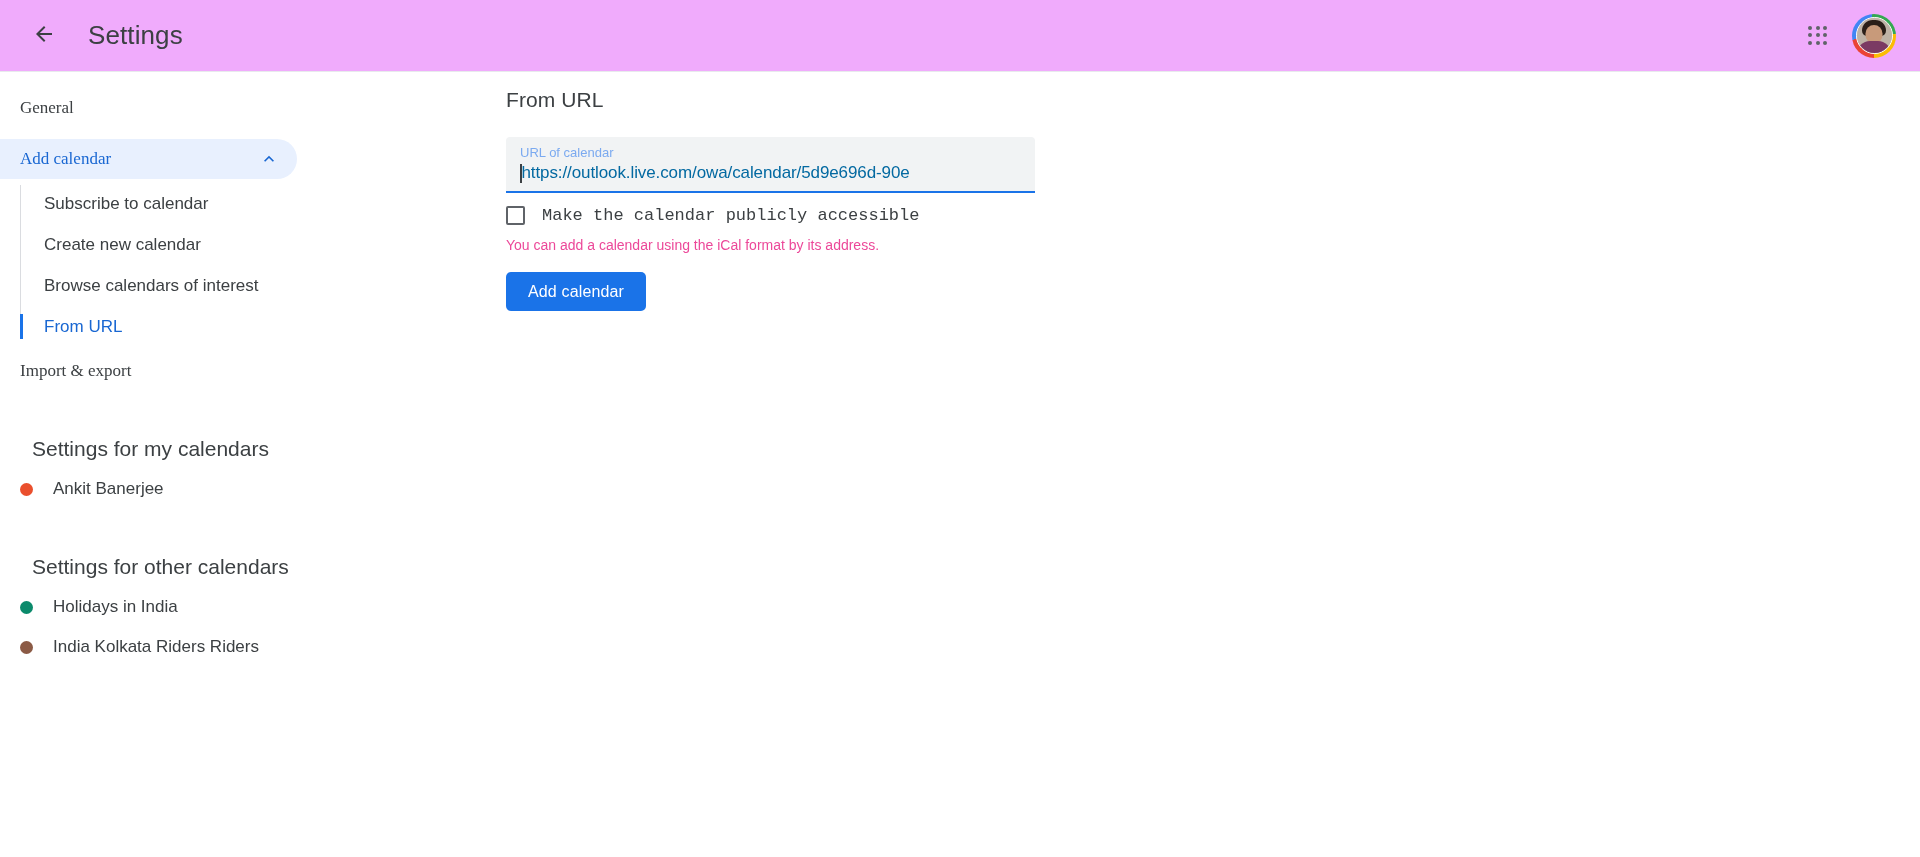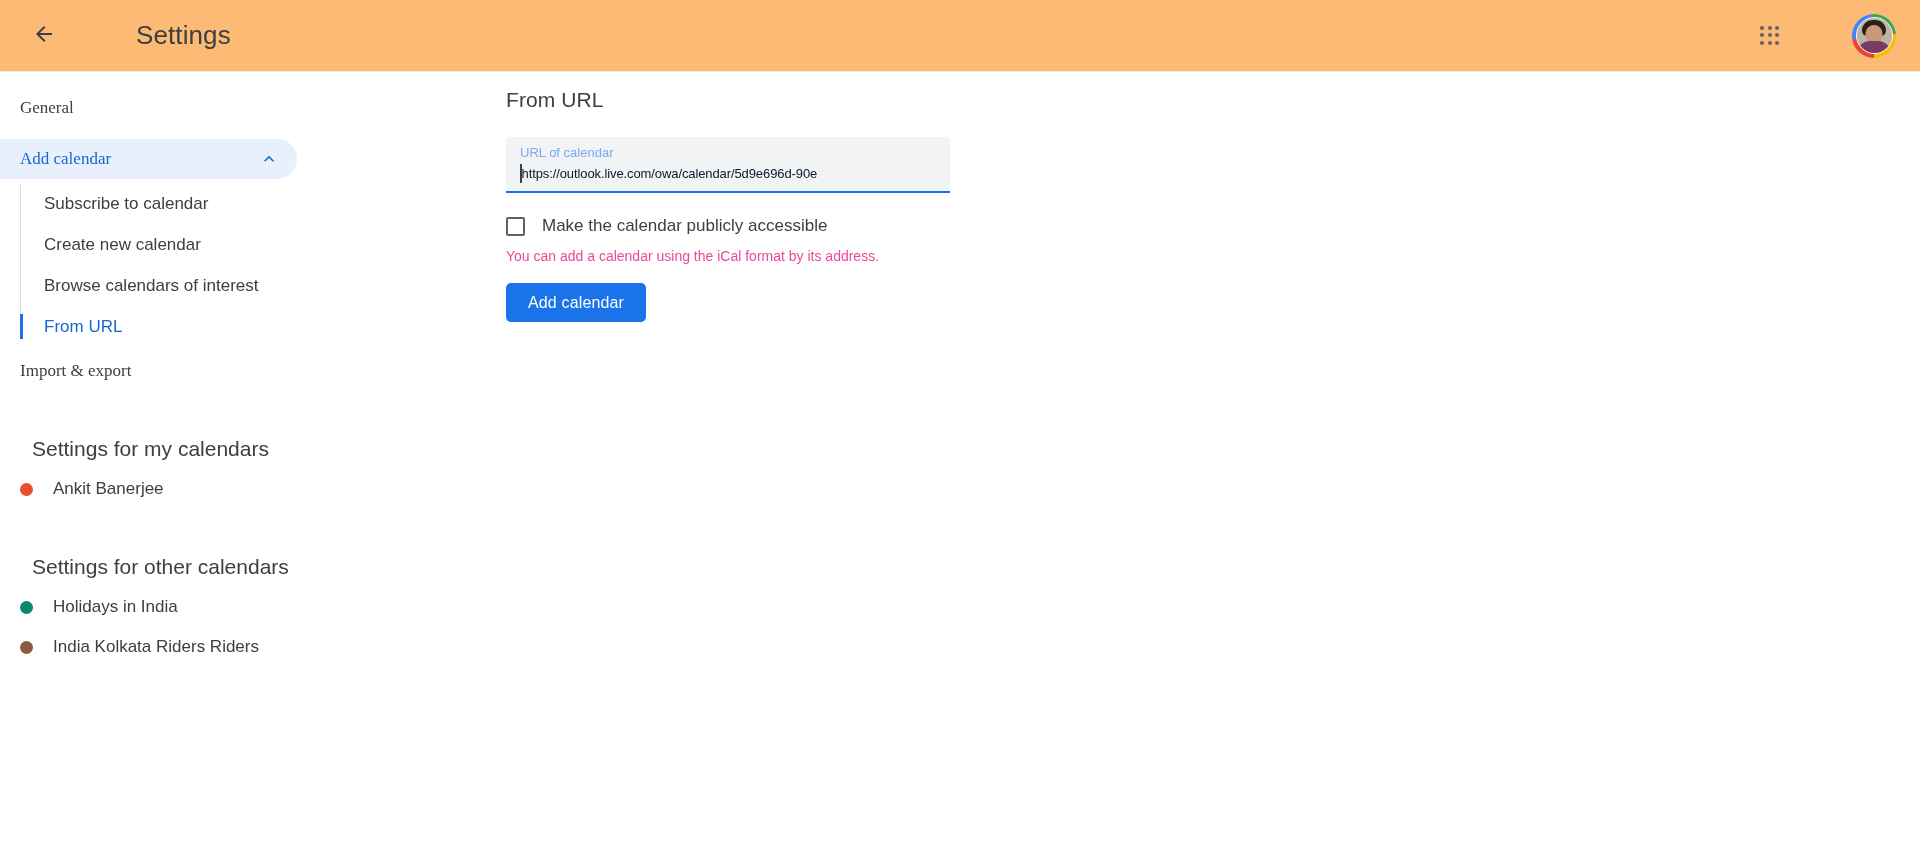--- a/index.html
+++ b/index.html
@@ -13,24 +13,23 @@
     color: #3c4043;
     -webkit-font-smoothing: antialiased;
   }
 
   
   .header {
     position: relative;
     height: 72px;
     display: flex;
     align-items: center;
-    background: #fdba74;
+    background: #f0abfc;
     border-bottom: 1px solid #e8eaed;
     padding: 0 22px 0 20px;
-    gap: 48px;
   }
   .back-btn {
     width: 48px; height: 48px;
     display: flex; align-items: center; justify-content: center;
     border-radius: 50%;
     cursor: pointer;
     flex: 0 0 auto;
   }
   .header-title {
     font-size: 26px;
@@ -218,21 +217,21 @@
   }
   .content-title {
     font-size: 21px;
     font-weight: 400;
     color: #3c4043;
     margin-bottom: 25px;
     letter-spacing: 0.1px;
   }
 
   .text-field {
-    width: 444px;
+    width: 529px;
     background: #f1f3f4;
     border-radius: 4px 4px 0 0;
     border-bottom: 2px solid #1a73e8;
     padding: 8px 14px 6px 14px;
     height: 56px;
     position: relative;
     cursor: text;
     overflow: hidden;
   }
   .text-field .field-label {
@@ -250,32 +249,33 @@
     white-space: nowrap;
   }
   .caret {
     display: inline-block;
     width: 1.5px;
     height: 19px;
     background: #3c4043;
     flex: 0 0 auto;
   }
   .field-value {
-    font-size: 13px;
-    color: #0f172a;
+    font-size: 17px;
+    color: #0369a1;
     white-space: nowrap;
     letter-spacing: -0.1px;
   }
 
   .checkbox-row {
     display: flex;
     align-items: center;
-    margin-top: 23px;
+    margin-top: 13px;
     cursor: pointer;
     width: fit-content;
+    font-family: Liberation Mono, monospace;
   }
   .checkbox {
     width: 19px; height: 19px;
     border: 2px solid #5f6368;
     border-radius: 2px;
     flex: 0 0 auto;
     background: transparent;
   }
   .checkbox-label {
     font-size: 17px;

